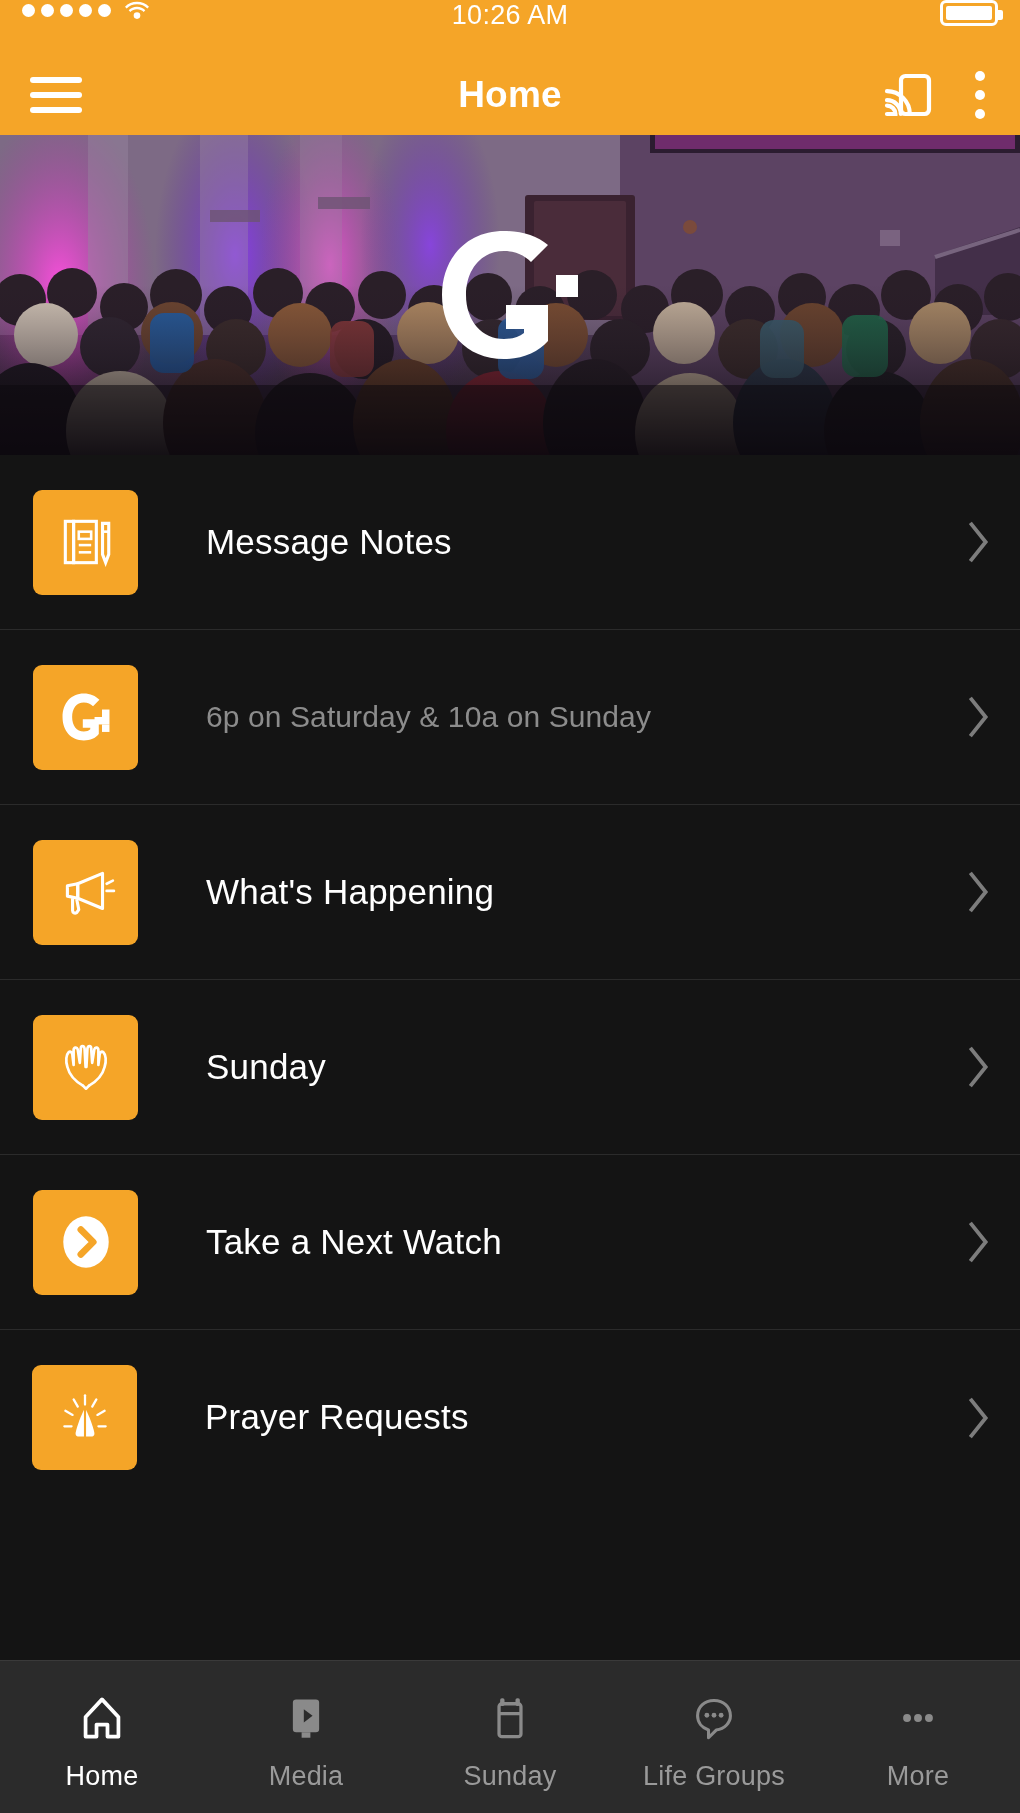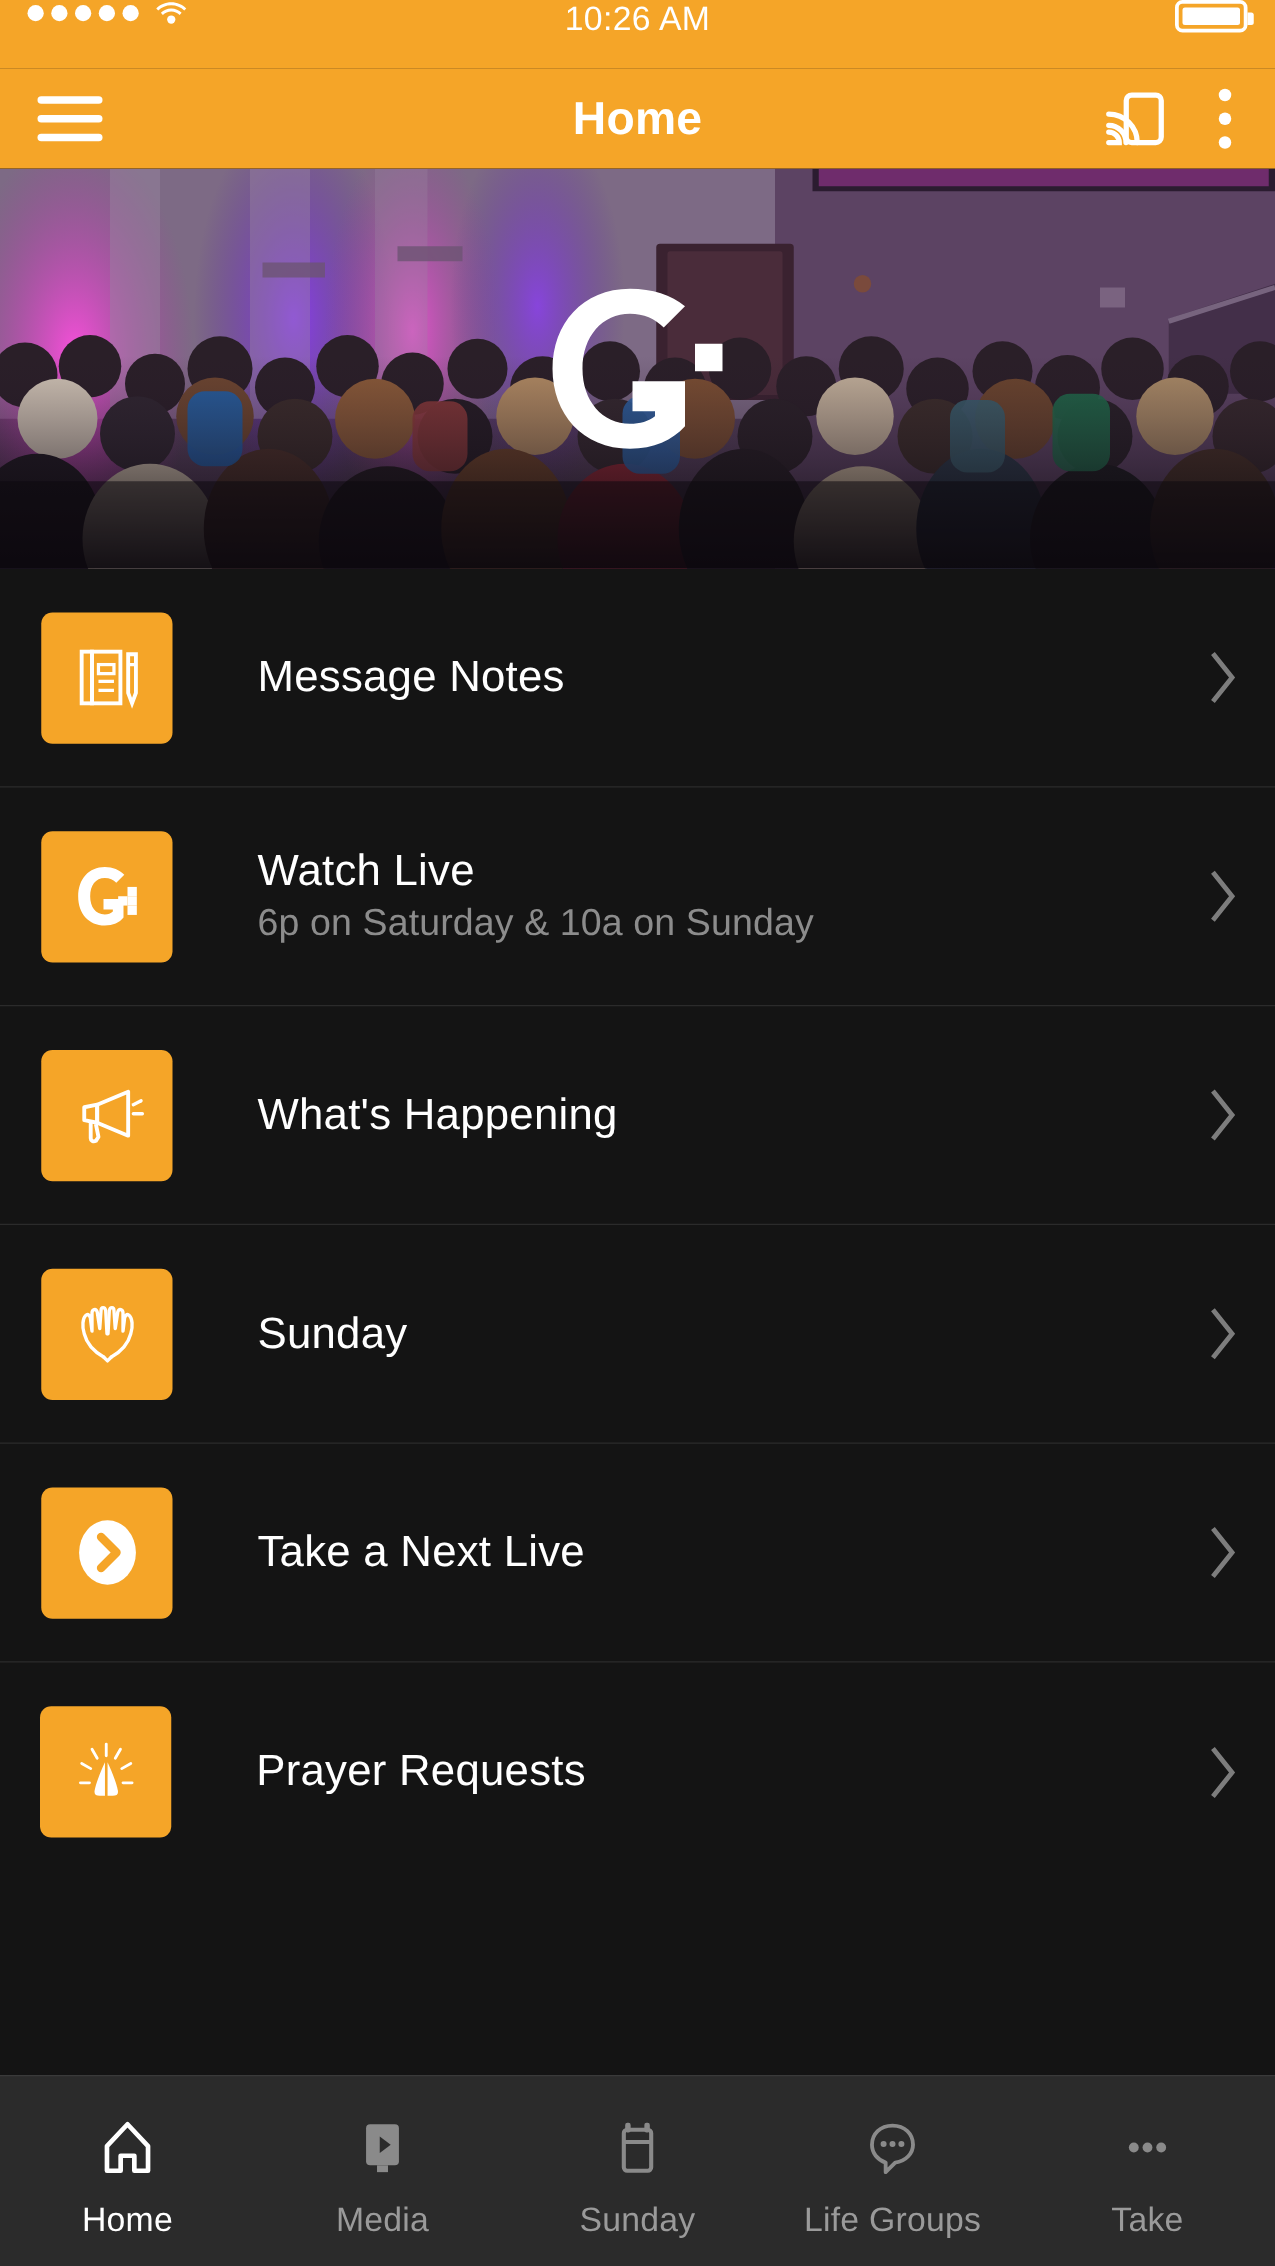--- a/index.html
+++ b/index.html
@@ -307,21 +307,20 @@
       <div class="tile">
         <svg viewBox="0 0 60 60" width="64" height="64">
           <path d="M28 8 C16 8 8 17 8 30 C8 43 16 52 28 52 C34 52 39 50 42 46 L42 32 L27 32 L27 40 L34 40 L34 41.5 C32.5 43 30.5 43.6 28 43.6 C21 43.6 17 38 17 30 C17 22 21 16.4 28 16.4 C31.6 16.4 34.4 17.7 36.6 19.9 L42.6 13.9 C39 10.2 34 8 28 8 Z" fill="#ffffff"></path>
           <rect x="45" y="23" width="7" height="7" fill="#ffffff"></rect>
           <rect x="38" y="30" width="7" height="7" fill="#ffffff"></rect>
           <rect x="45" y="30" width="7" height="7" fill="#ffffff"></rect>
           <rect x="45" y="37" width="7" height="7" fill="#ffffff"></rect>
         </svg>
       </div>
       <div class="row-text">
-        <div class="row-title">Watch Live</div>
         <div class="row-sub">6p on Saturday &amp; 10a on Sunday</div>
       </div>
       <span class="chev">
         <svg viewBox="0 0 12 24" width="24" height="46">
             <path d="M2 2 L10 12 L2 22" fill="none" stroke="#7d7d7d" stroke-width="2"></path>
           </svg>
       </span>
     </div>
 
     <div class="row">
@@ -363,21 +362,21 @@
     </div>
 
     <div class="row">
       <div class="tile">
         <svg viewBox="0 0 60 60" width="62" height="62">
           <ellipse cx="30" cy="30" rx="22" ry="25" fill="#ffffff"></ellipse>
           <path d="M25 18 L37 30 L25 42" fill="none" stroke="#f5a528" stroke-width="6.5" stroke-linecap="round" stroke-linejoin="round"></path>
         </svg>
       </div>
       <div class="row-text">
-        <div class="row-title">Take a Next Live</div>
+        <div class="row-title">Take a Next Watch</div>
       </div>
       <span class="chev">
         <svg viewBox="0 0 12 24" width="24" height="46">
             <path d="M2 2 L10 12 L2 22" fill="none" stroke="#7d7d7d" stroke-width="2"></path>
           </svg>
       </span>
     </div>
 
     <div class="row">
       <div class="tile">
@@ -452,17 +451,17 @@
     </div>
 
     <div class="tab">
       <span class="tab-icon">
         <svg viewBox="0 0 40 42" width="44" height="46">
           <circle cx="10" cy="21" r="3.6" fill="#8a8a8a"></circle>
           <circle cx="20" cy="21" r="3.6" fill="#8a8a8a"></circle>
           <circle cx="30" cy="21" r="3.6" fill="#8a8a8a"></circle>
         </svg>
       </span>
-      <span class="tab-label">Take</span>
+      <span class="tab-label">More</span>
     </div>
 
   </div>
 </div>
 
 </body></html>

